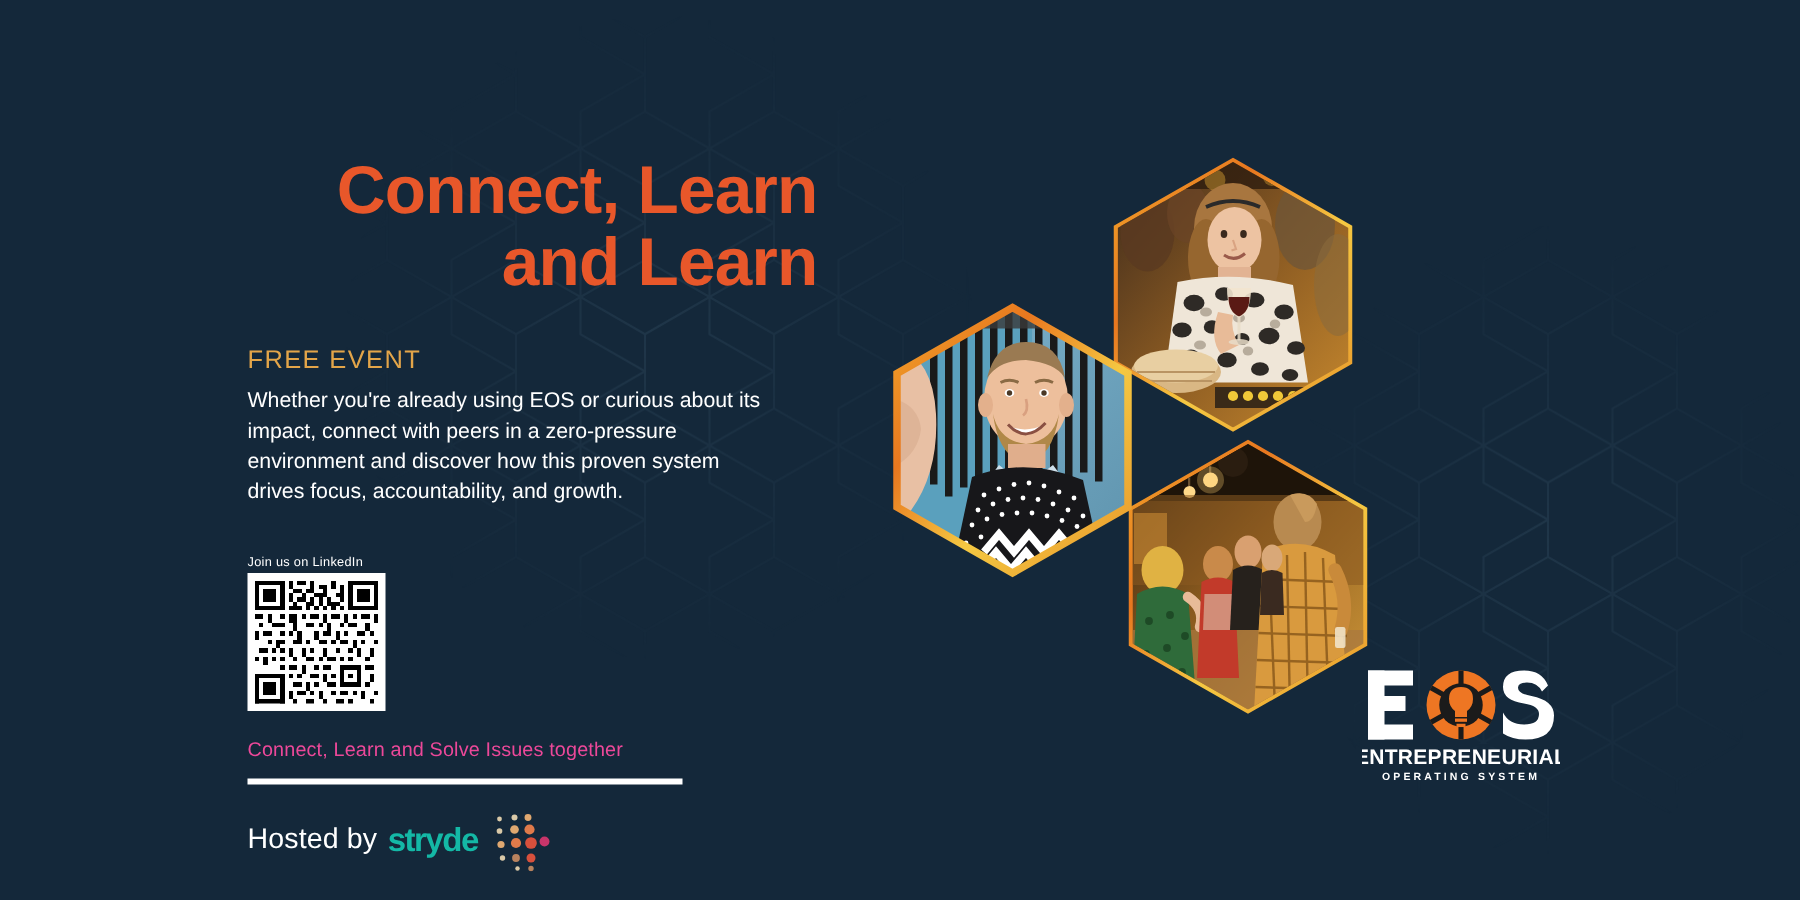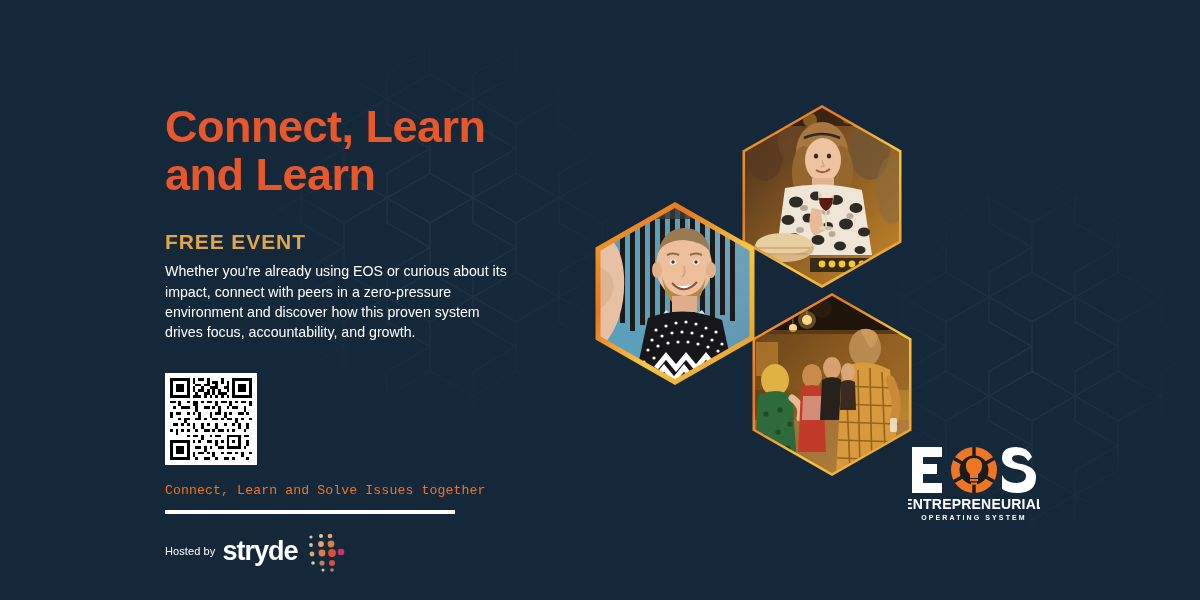--- a/index.html
+++ b/index.html
@@ -17,25 +17,26 @@
   
   .left-col {
     position:absolute; left:165px; top:103px; width:380px; z-index:5;
   }
   .title {
     color:#e8572a;
     font-size:45px;
     font-weight:bold;
     line-height:1.06;
     letter-spacing:-0.5px;
+    text-align:right;
   }
   .eyebrow {
     color:#e3a549;
-    font-size:21px;
-    font-weight:bold;
+    font-size:17px;
+    font-weight:normal;
     letter-spacing:0.9px;
     margin-top:32px;
   }
   .body-text {
     color:#ffffff;
     font-size:14.2px;
     line-height:1.42;
     margin-top:7px;
     width:345px;
   }
@@ -48,45 +49,44 @@
     margin-bottom:3px;
   }
   .qr-code {
     width:92px; height:92px;
     background:#ffffff;
     padding:5px;
   }
   .qr-code svg { display:block; width:100%; height:100%; }
 
   .tagline {
-    color:#f97316;
+    color:#ec4899;
     font-size:13.2px;
     margin-top:18px;
     letter-spacing:0.1px;
-    font-family:Liberation Mono, monospace;
   }
   .rule {
     width:290px; height:4px;
     background:#ffffff;
     margin-top:12px;
   }
 
   .hosted-row {
     display:flex; align-items:center;
     margin-top:18px;
     gap:7px;
   }
   .hosted-by {
     color:#ffffff;
-    font-size:11px;
+    font-size:19px;
     letter-spacing:0.1px;
   }
   .stryde-word {
-    color:#ffffff;
-    font-size:27px;
+    color:#14b8a6;
+    font-size:22px;
     font-weight:bold;
     letter-spacing:-1px;
     line-height:1;
   }
   .stryde-dots { margin-left:-2px; margin-bottom:-2px; }
 
   
   #hex-photos { position:absolute; left:560px; top:80px; z-index:6; }
 
   
@@ -133,20 +133,21 @@
   <h1 class="title">
     <span>Connect, Learn</span><br>
     <span>and Learn</span>
   </h1>
 
   <div class="eyebrow">FREE EVENT</div>
 
   <p class="body-text">Whether you're already using EOS or curious about its impact, connect with peers in a zero-pressure environment and discover how this proven system drives focus, accountability, and growth.</p>
 
   <div class="qr-block">
+    <div class="qr-label">Join us on LinkedIn</div>
     <div class="qr-code">
       <svg viewBox="0 0 29 29" shape-rendering="crispEdges" aria-hidden="true">
         <rect width="29" height="29" fill="#ffffff"></rect>
         <g fill="#000000">
 
           <rect x="0" y="0" width="7" height="1"></rect>
             <rect x="0" y="6" width="7" height="1"></rect>
           <rect x="0" y="0" width="1" height="7"></rect>
             <rect x="6" y="0" width="1" height="7"></rect>
           <rect x="2" y="2" width="3" height="3"></rect>

